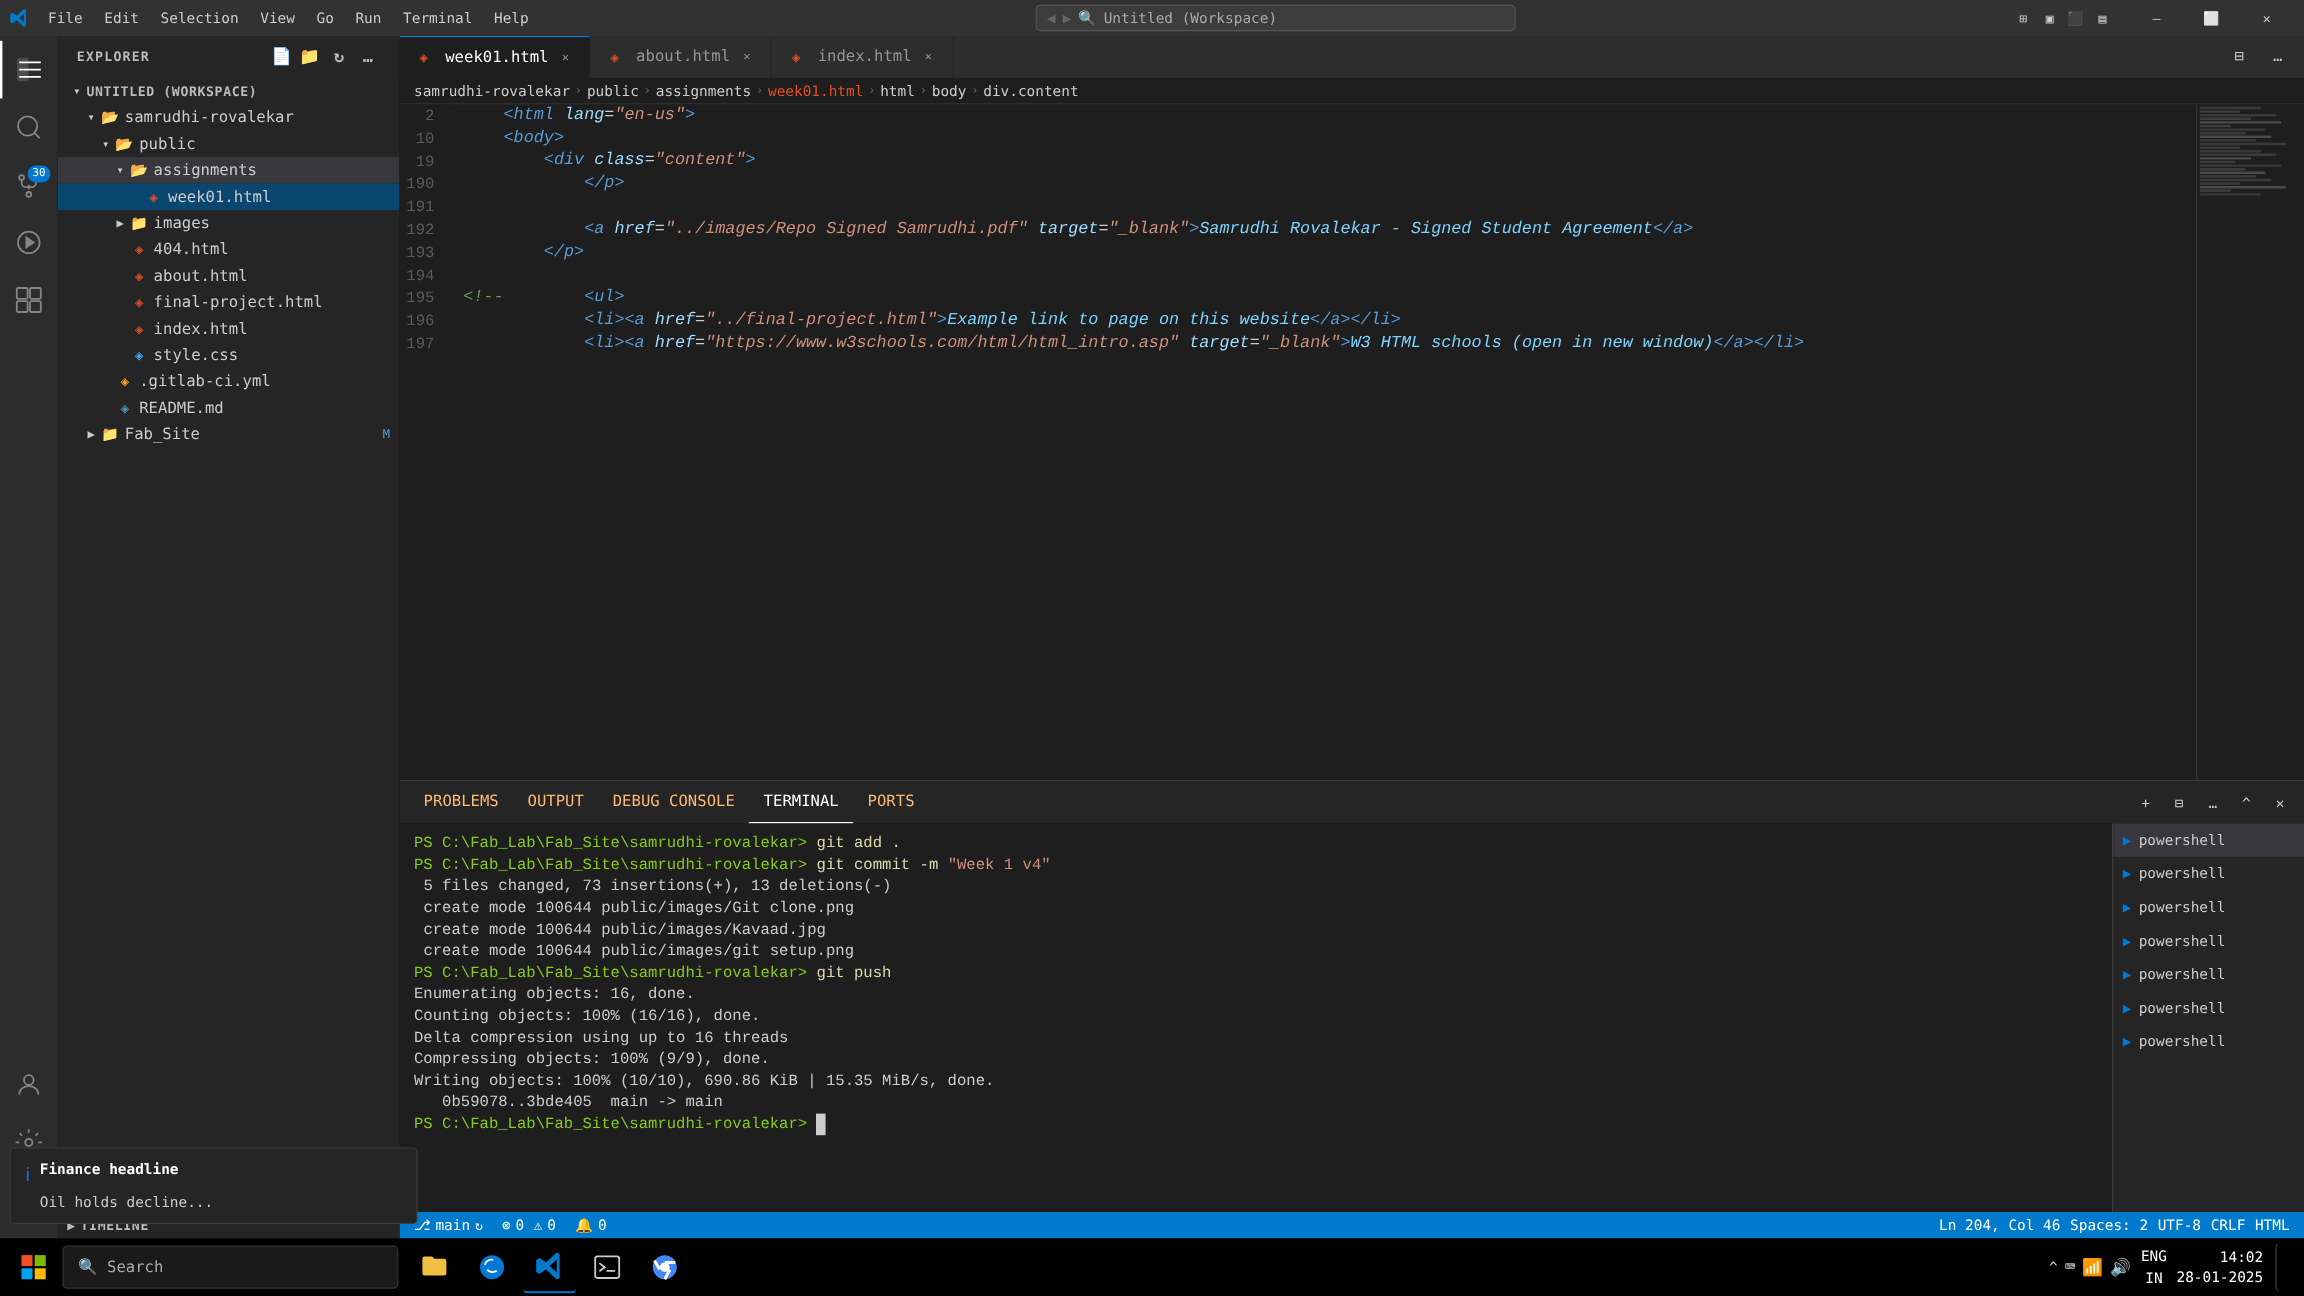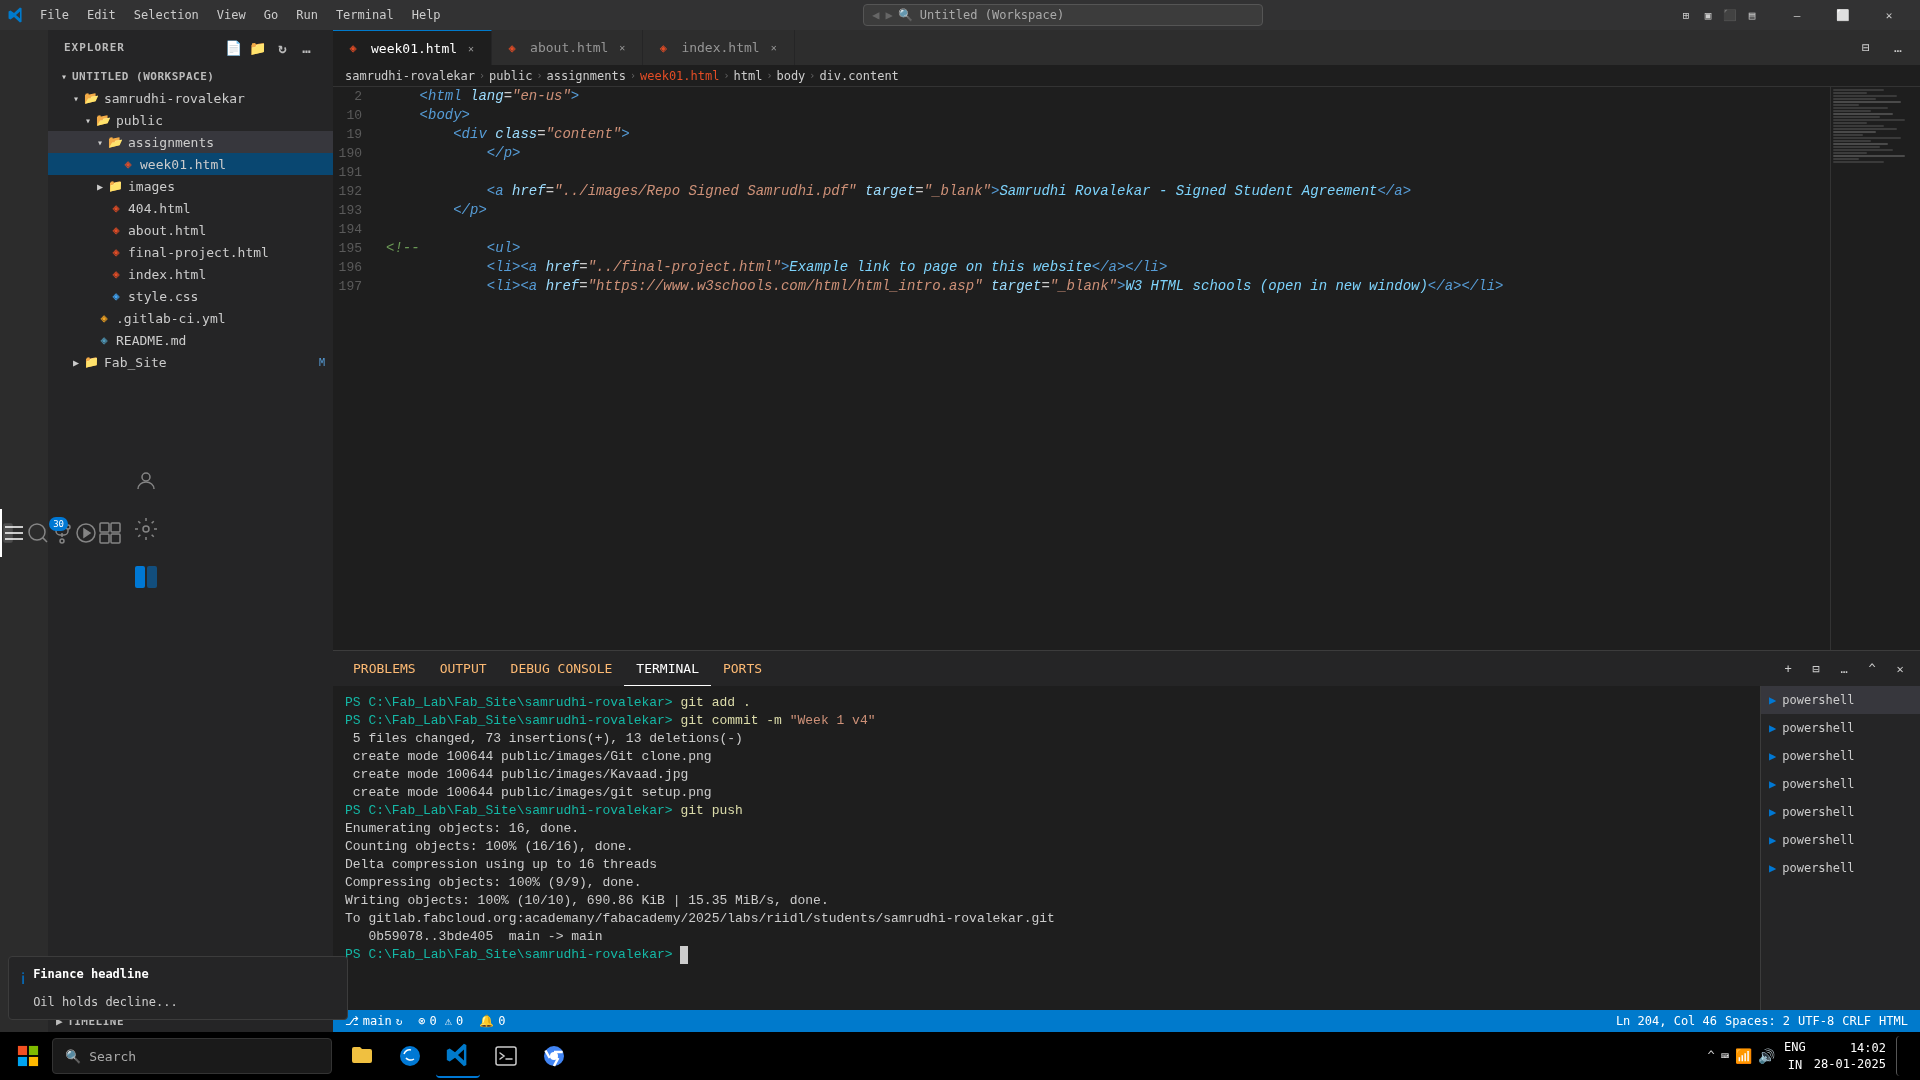--- a/index.html
+++ b/index.html
@@ -94,21 +94,21 @@
       display: flex;
       flex: 1;
       overflow: hidden;
     }
 
     
     .activity-bar {
       width: 48px;
       background: #2c2c2c;
       display: flex;
-      flex-direction: row;
+      flex-direction: column;
       align-items: center;
       padding-top: 4px;
       flex-shrink: 0;
     }
     .activity-icon {
       width: 48px; height: 48px;
       display: flex; align-items: center; justify-content: center;
       cursor: pointer;
       position: relative;
       color: #858585;
@@ -539,21 +539,21 @@
       font-size: 12px;
     }
 
     
     .tok-tag { color: #569cd6; }
     .tok-attr { color: #9cdcfe; }
     .tok-val { color: #ce9178; }
     .tok-text { color: #cccccc; }
     .tok-comment { color: #6a9955; }
     .tok-link-text { color: #7dd3fc; }
-    .tok-path { color: #14b8a6; }
+    .tok-path { color: #84cc16; }
     .tok-cmd { color: #dcdcaa; }
     .tok-git-msg { color: #ce9178; }
 
     
     .notification {
       position: fixed;
       bottom: 60px;
       left: 8px;
       width: 340px;
       background: #252526;
@@ -929,21 +929,20 @@
             <p class="terminal-line"><span class="tok-text"> 5 files changed, 73 insertions(+), 13 deletions(-)</span></p>
             <p class="terminal-line"><span class="tok-text"> create mode 100644 public/images/Git clone.png</span></p>
             <p class="terminal-line"><span class="tok-text"> create mode 100644 public/images/Kavaad.jpg</span></p>
             <p class="terminal-line"><span class="tok-text"> create mode 100644 public/images/git setup.png</span></p>
             <p class="terminal-line"><span class="tok-path">PS C:\Fab_Lab\Fab_Site\samrudhi-rovalekar&gt;</span> <span class="tok-cmd">git push</span></p>
             <p class="terminal-line"><span class="tok-text">Enumerating objects: 16, done.</span></p>
             <p class="terminal-line"><span class="tok-text">Counting objects: 100% (16/16), done.</span></p>
             <p class="terminal-line"><span class="tok-text">Delta compression using up to 16 threads</span></p>
             <p class="terminal-line"><span class="tok-text">Compressing objects: 100% (9/9), done.</span></p>
             <p class="terminal-line"><span class="tok-text">Writing objects: 100% (10/10), 690.86 KiB | 15.35 MiB/s, done.</span></p>
-            <p class="terminal-line"><span class="tok-text">To gitlab.fabcloud.org:academany/fabacademy/2025/labs/riidl/students/samrudhi-rovalekar.git</span></p>
             <p class="terminal-line"><span class="tok-text">&nbsp;&nbsp; 0b59078..3bde405&nbsp; main -&gt; main</span></p>
             <p class="terminal-line"><span class="tok-path">PS C:\Fab_Lab\Fab_Site\samrudhi-rovalekar&gt;</span> <span style="background:#cccccc;color:#1e1e1e;display:inline-block;width:8px">&nbsp;</span></p>
           </div>
           <div class="terminal-sidebar">
             <div class="terminal-instance active">
               <span style="color:#0078d4">▶</span>
               <span>powershell</span>
             </div>
             <div class="terminal-instance">
               <span style="color:#0078d4">▶</span>

